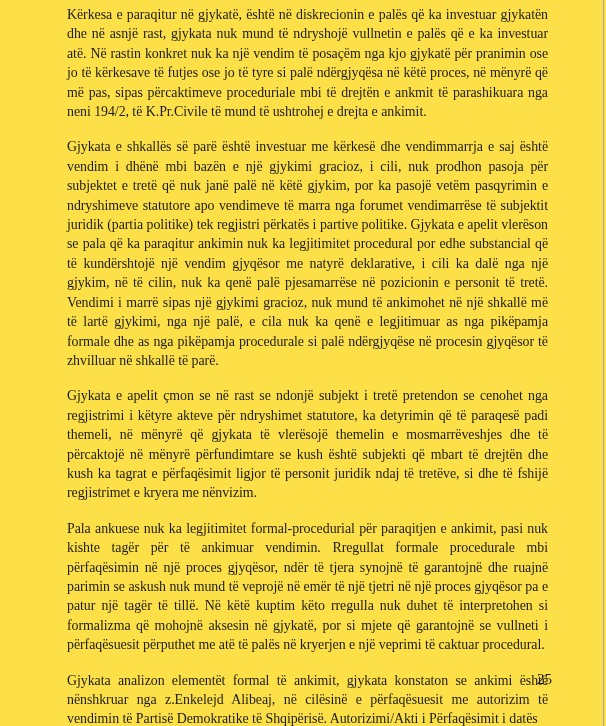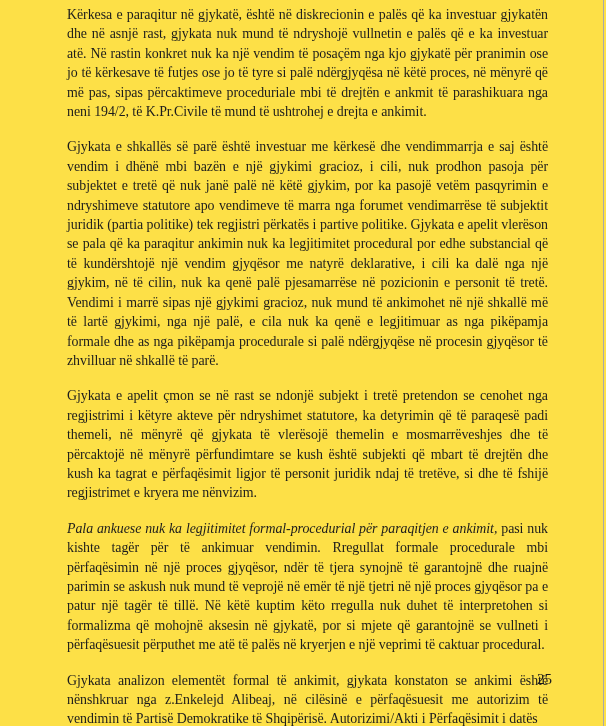--- a/index.html
+++ b/index.html
@@ -39,21 +39,20 @@
   }
   .para {
     margin: 0 0 16px 0;
     font-size: 13.9px;
     line-height: 19.4px;
     text-align: justify;
     text-justify: inter-word;
     letter-spacing: -0.05px;
   }
   .para .it {
-    font-style: italic;
   }
   .page-number {
     position: absolute;
     left: 500px;
     top: 670px;
     width: 52px;
     text-align: right;
     font-size: 15px;
     line-height: 18px;
     color: #1c1c1c;

